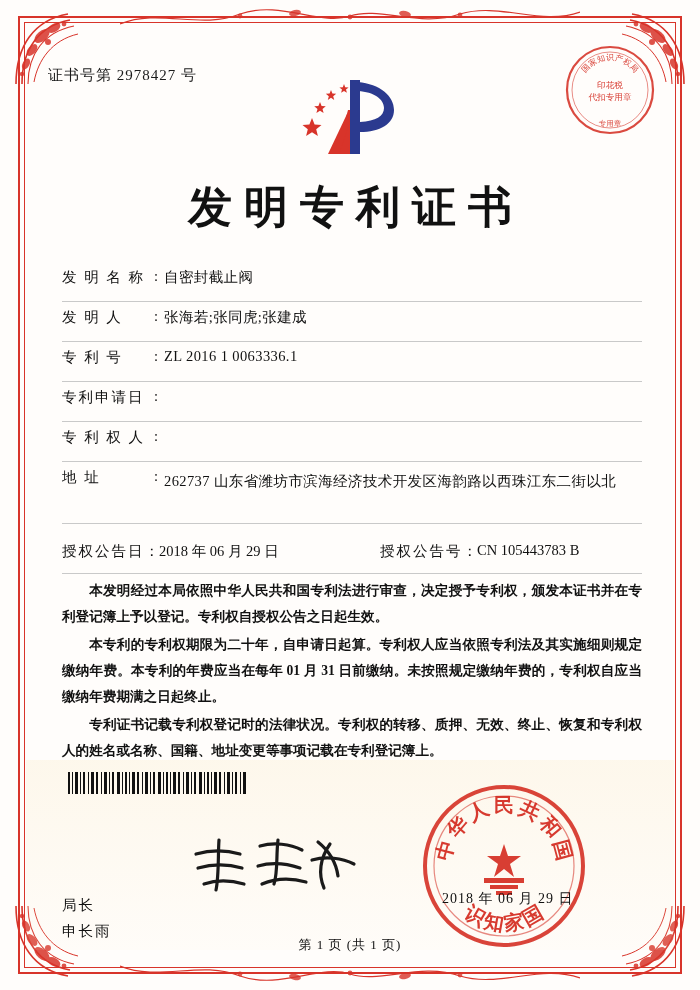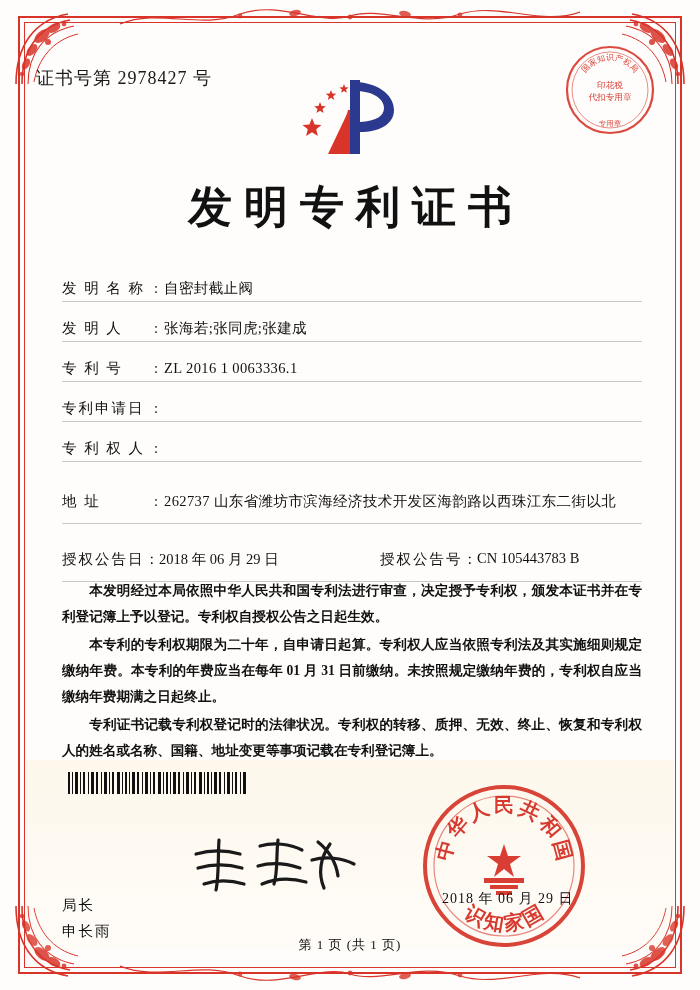--- a/index.html
+++ b/index.html
@@ -51,22 +51,22 @@
   .edge-bottom {
     position: absolute;
     left: 120px; bottom: 4px; width: 460px; height: 26px;
     transform: scaleY(-1);
   }
   .edge-top svg, .edge-bottom svg { width:100%; height:100%; display:block; }
 
   
   .cert-no {
     position: absolute;
-    left: 36px; top: 66px;
-    font-size: 18px;
+    left: 48px; top: 66px;
+    font-size: 15px;
     letter-spacing: 1px;
     color: #1a1a1a;
   }
   .logo {
     position: absolute;
     left: 298px; top: 74px;
     width: 104px; height: 84px;
   }
   .logo svg { width: 100%; height: 100%; display: block; }
 
@@ -91,21 +91,21 @@
   }
 
   
   .fields {
     position: absolute;
     left: 62px; top: 268px;
     width: 580px;
   }
   .row {
     display: flex;
-    align-items: center;
+    align-items: flex-start;
     height: 40px;
     font-size: 14.5px;
     color: #111;
   }
   .row .label {
     width: 92px;
     flex: 0 0 92px;
     letter-spacing: 2px;
     white-space: nowrap;
   }
@@ -414,21 +414,21 @@
       <div class="rule"></div>
     </div>
 
     <div class="row addr rule-row" style="height:66px;">
       <div class="label">地 址</div>
       <div class="colon">:</div>
       <div class="value">262737 山东省潍坊市滨海经济技术开发区海韵路以西珠江东二街以北</div>
       <div class="rule" style="bottom:10px;"></div>
     </div>
 
-    <div class="dual rule-row" style="margin-top:16px;">
+    <div class="dual rule-row" style="margin-top:8px;">
       <div class="cell left">
         <span class="label2">授权公告日</span>
         <span>：</span>
         <span>2018 年 06 月 29 日</span>
       </div>
       <div class="cell">
         <span class="label2">授权公告号</span>
         <span>：</span>
         <span>CN 105443783 B</span>
       </div>

